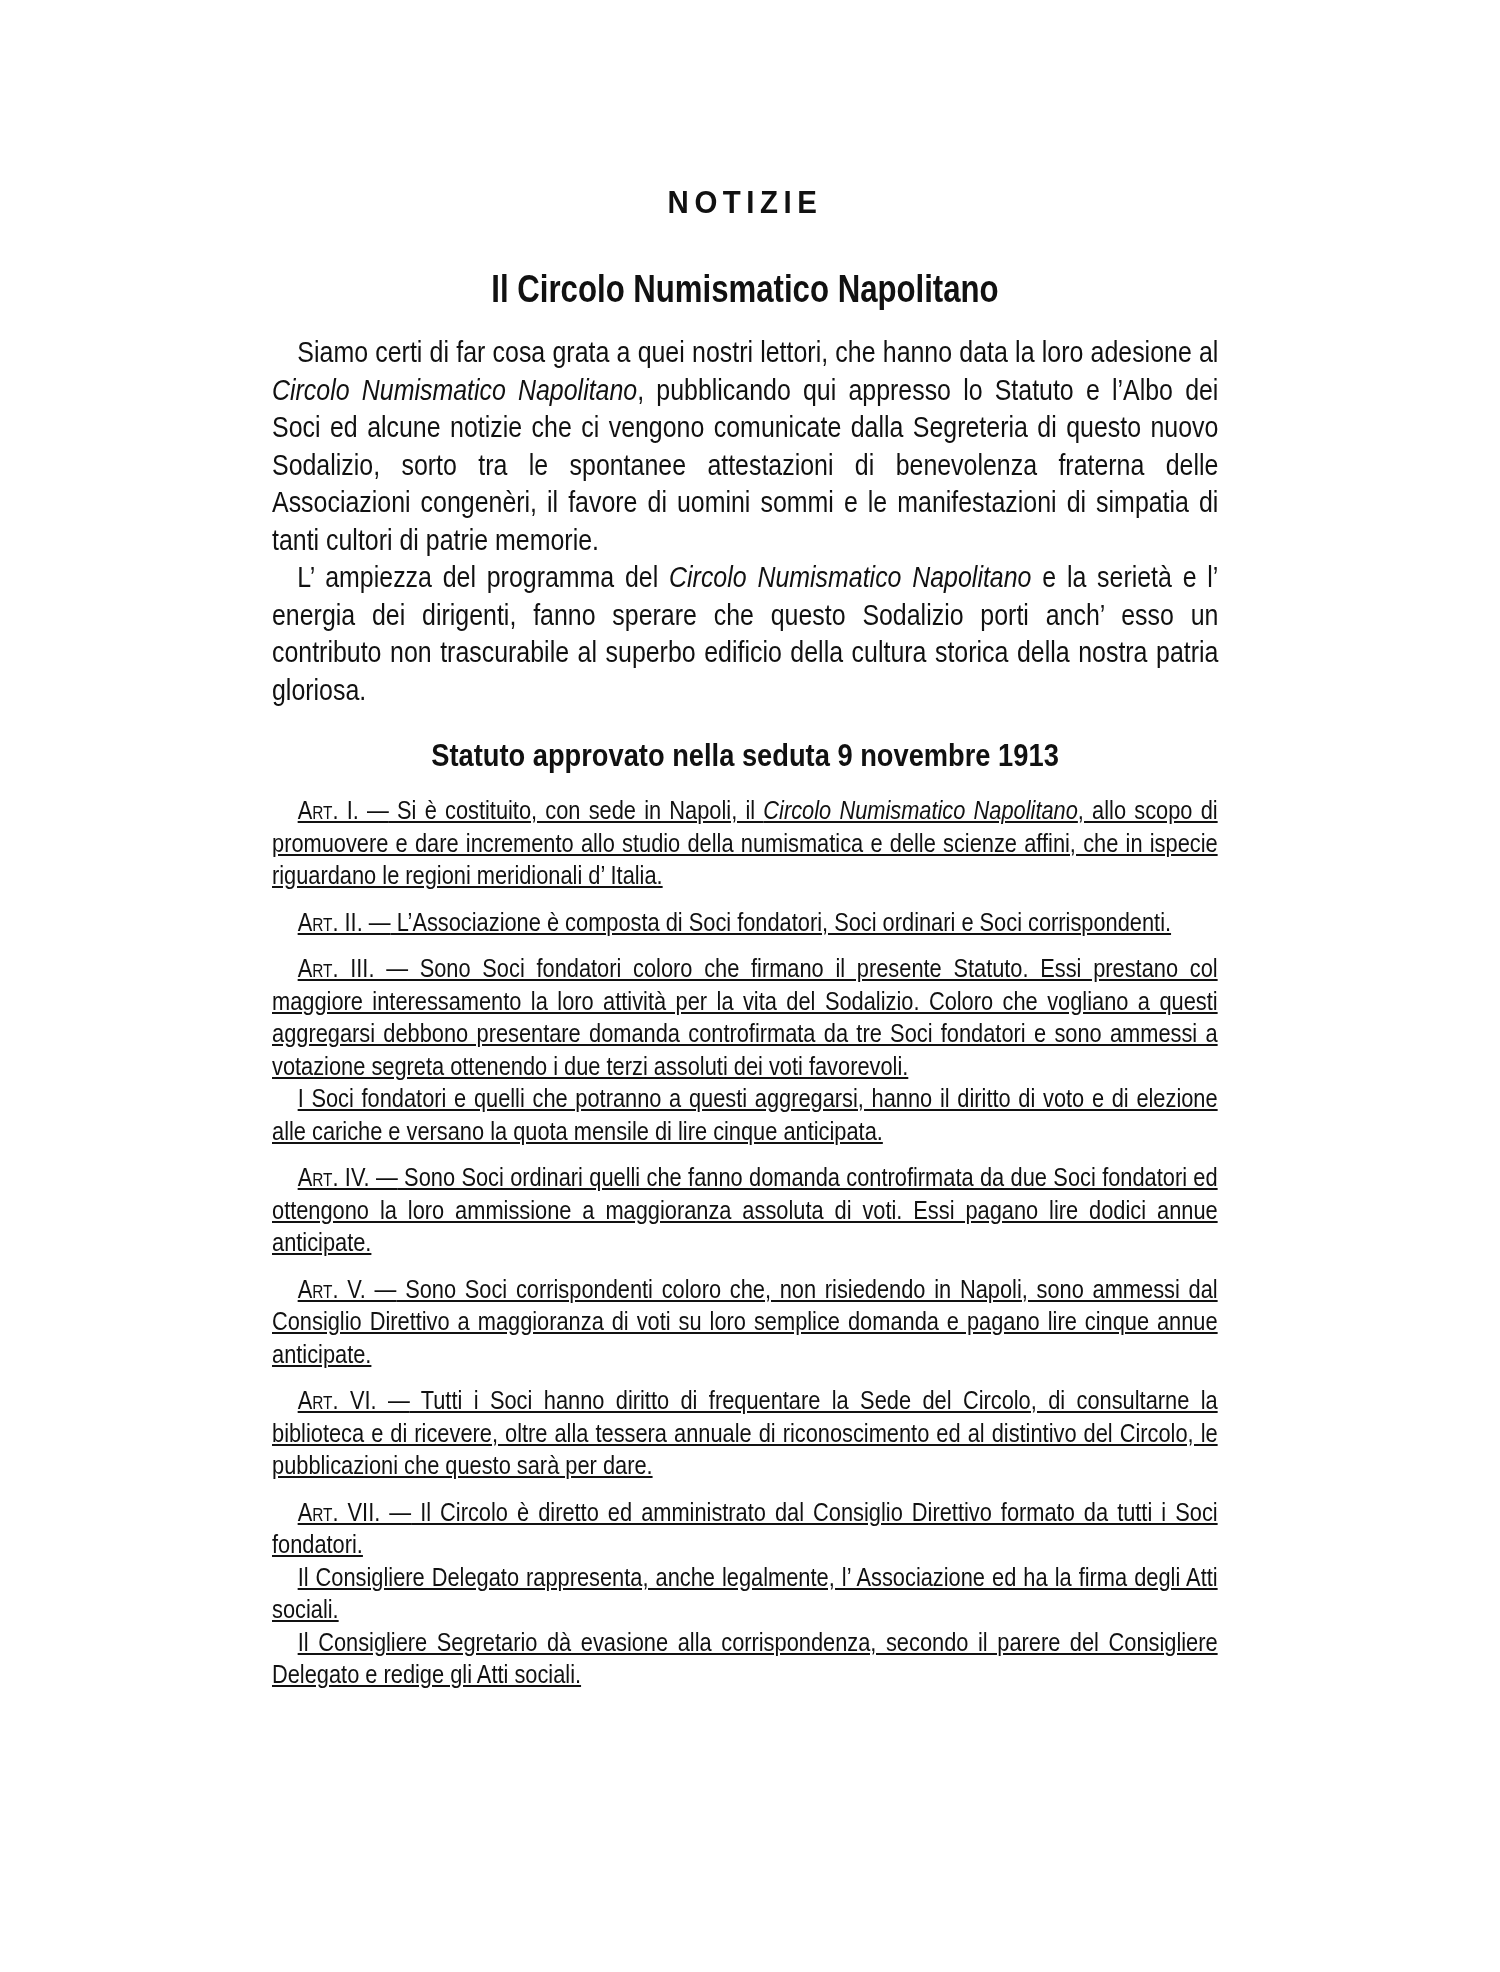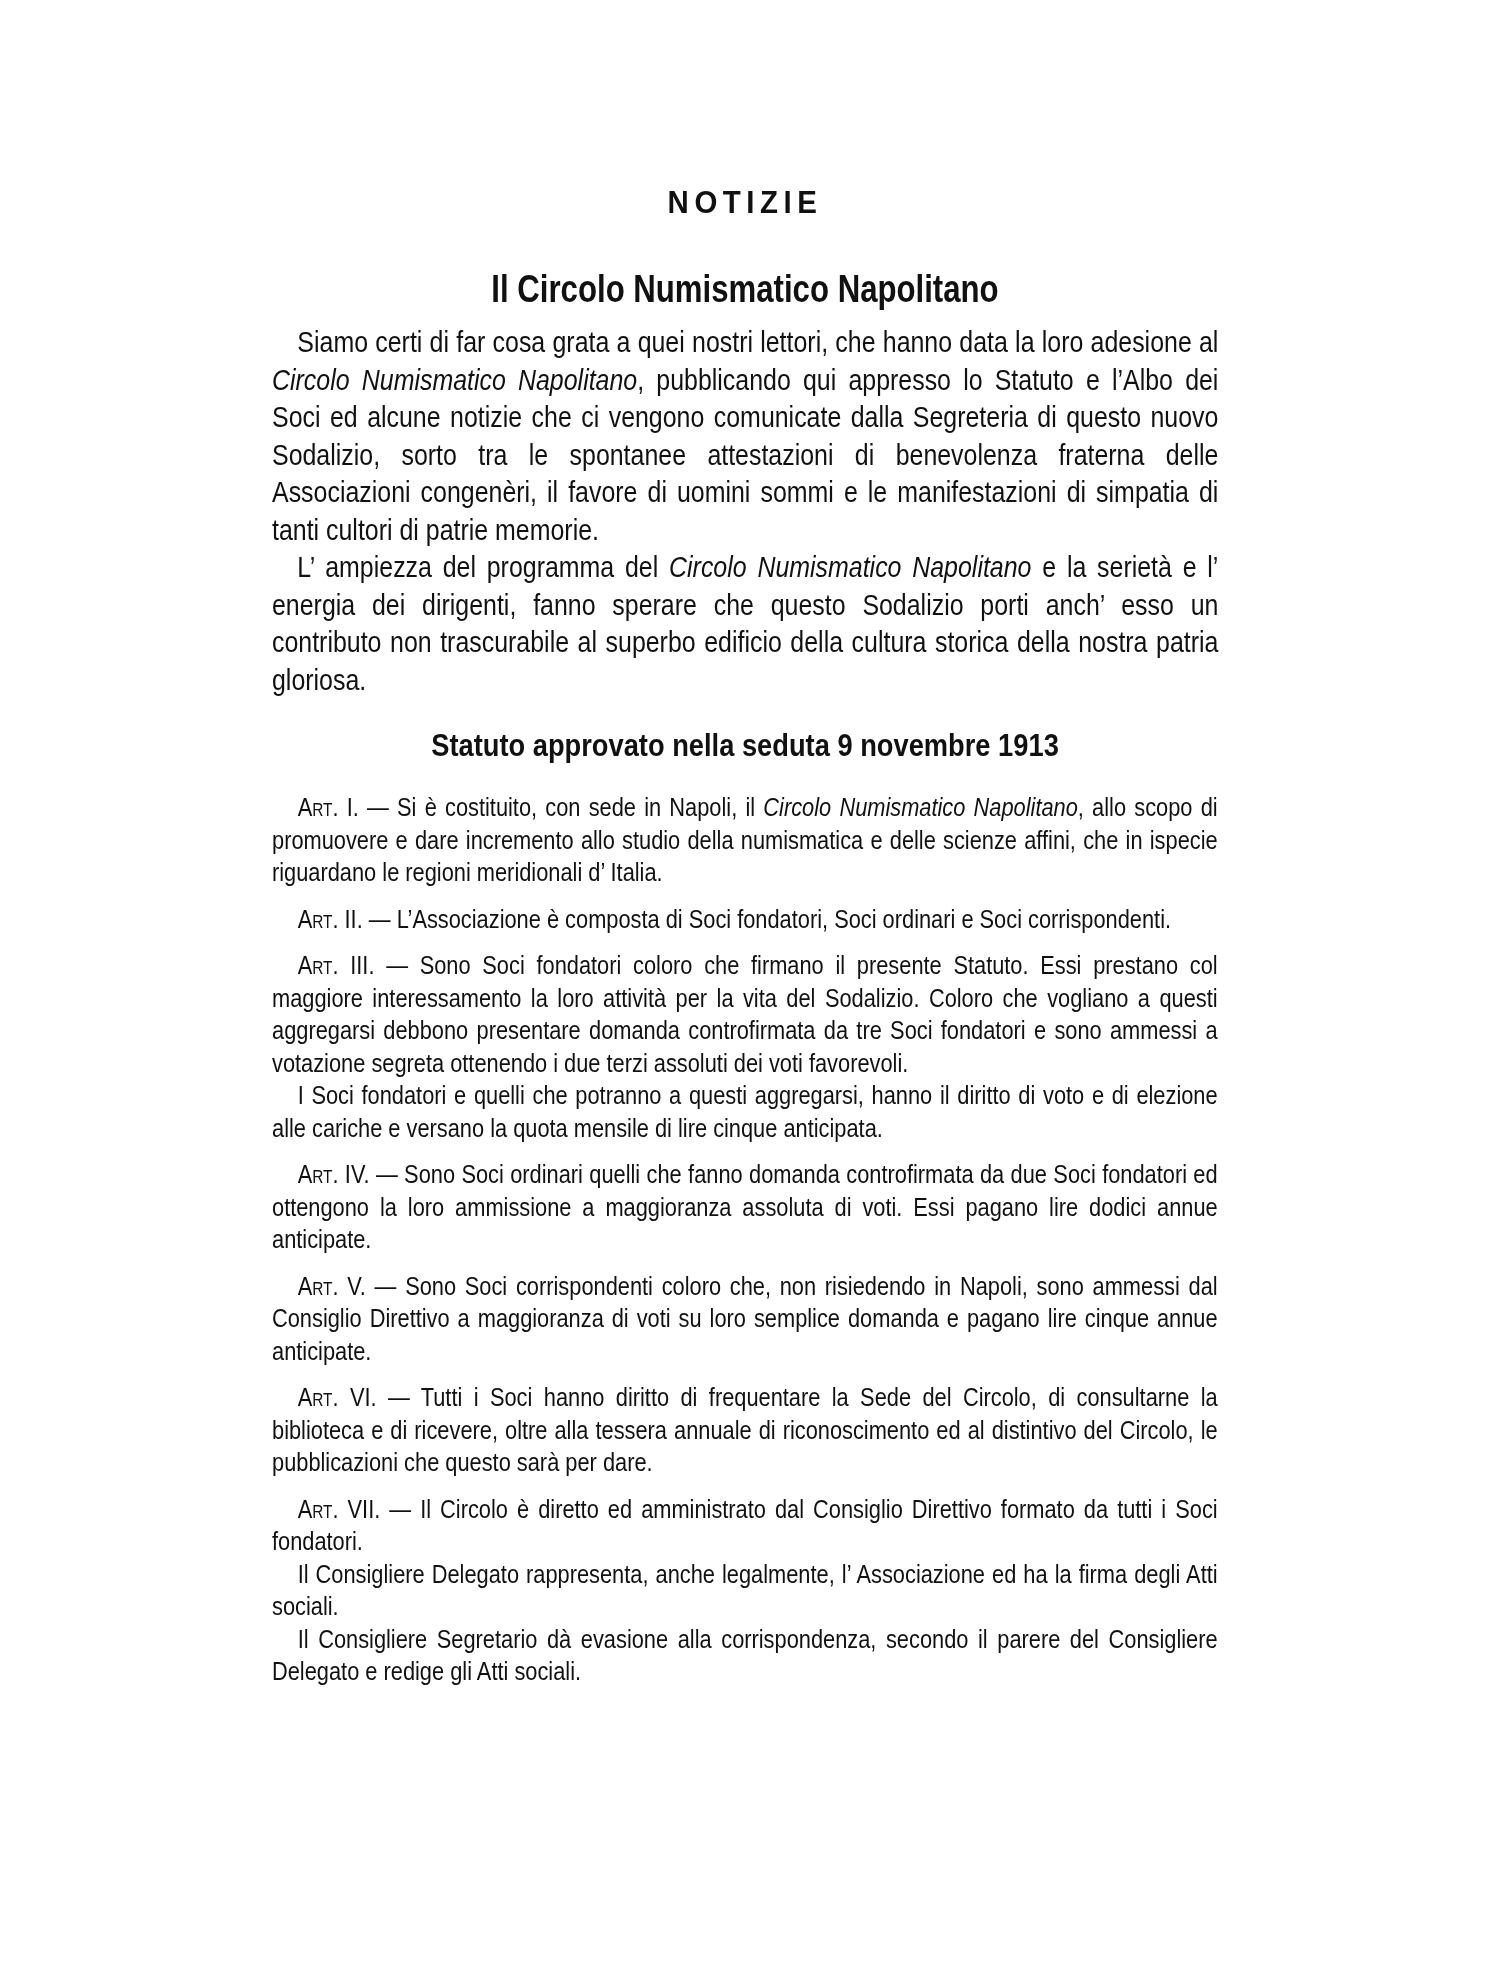--- a/index.html
+++ b/index.html
@@ -46,36 +46,37 @@
     text-align: justify;
     margin: 0;
     white-space: normal;
   }
   .prose-wrap {
     width: 1120px;
     transform: scaleX(0.845);
     transform-origin: left top;
   }
   .intro {
-    margin-top: 12px;
+    margin-top: 22px;
   }
   .para {
     text-indent: 30px;
     margin: 0;
   }
   .subheading {
     text-align: center;
     font-size: 31px;
     font-weight: bold;
     white-space: nowrap;
     margin: 30px 0 0 0;
     transform: scaleX(0.88);
   }
   .statute {
-    margin-top: 27px;
+    margin-top: 20px;
+    text-decoration: underline;
   }
   .statute .prose {
     font-size: 25.5px;
     line-height: 32.5px;
   }
   .statute .prose-wrap {
     width: 1106px;
     transform: scaleX(0.855);
   }
   .art {

